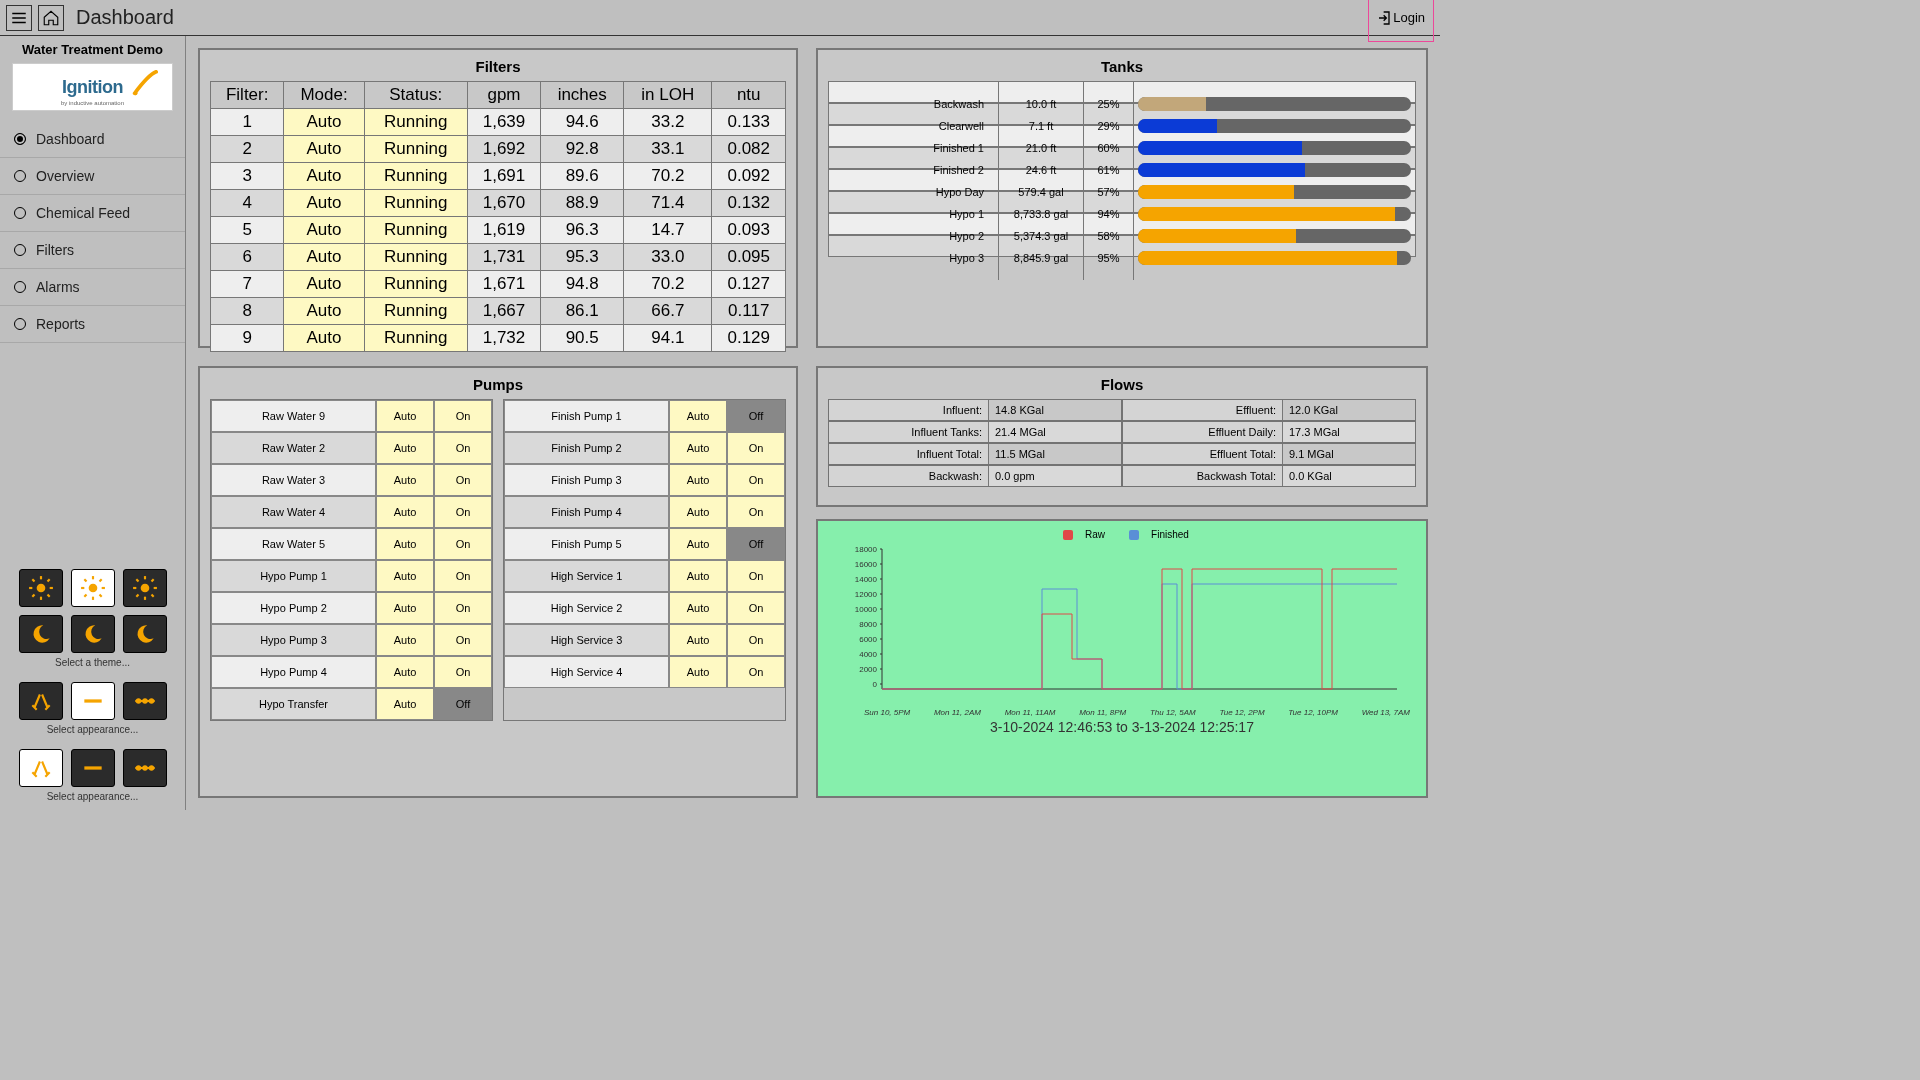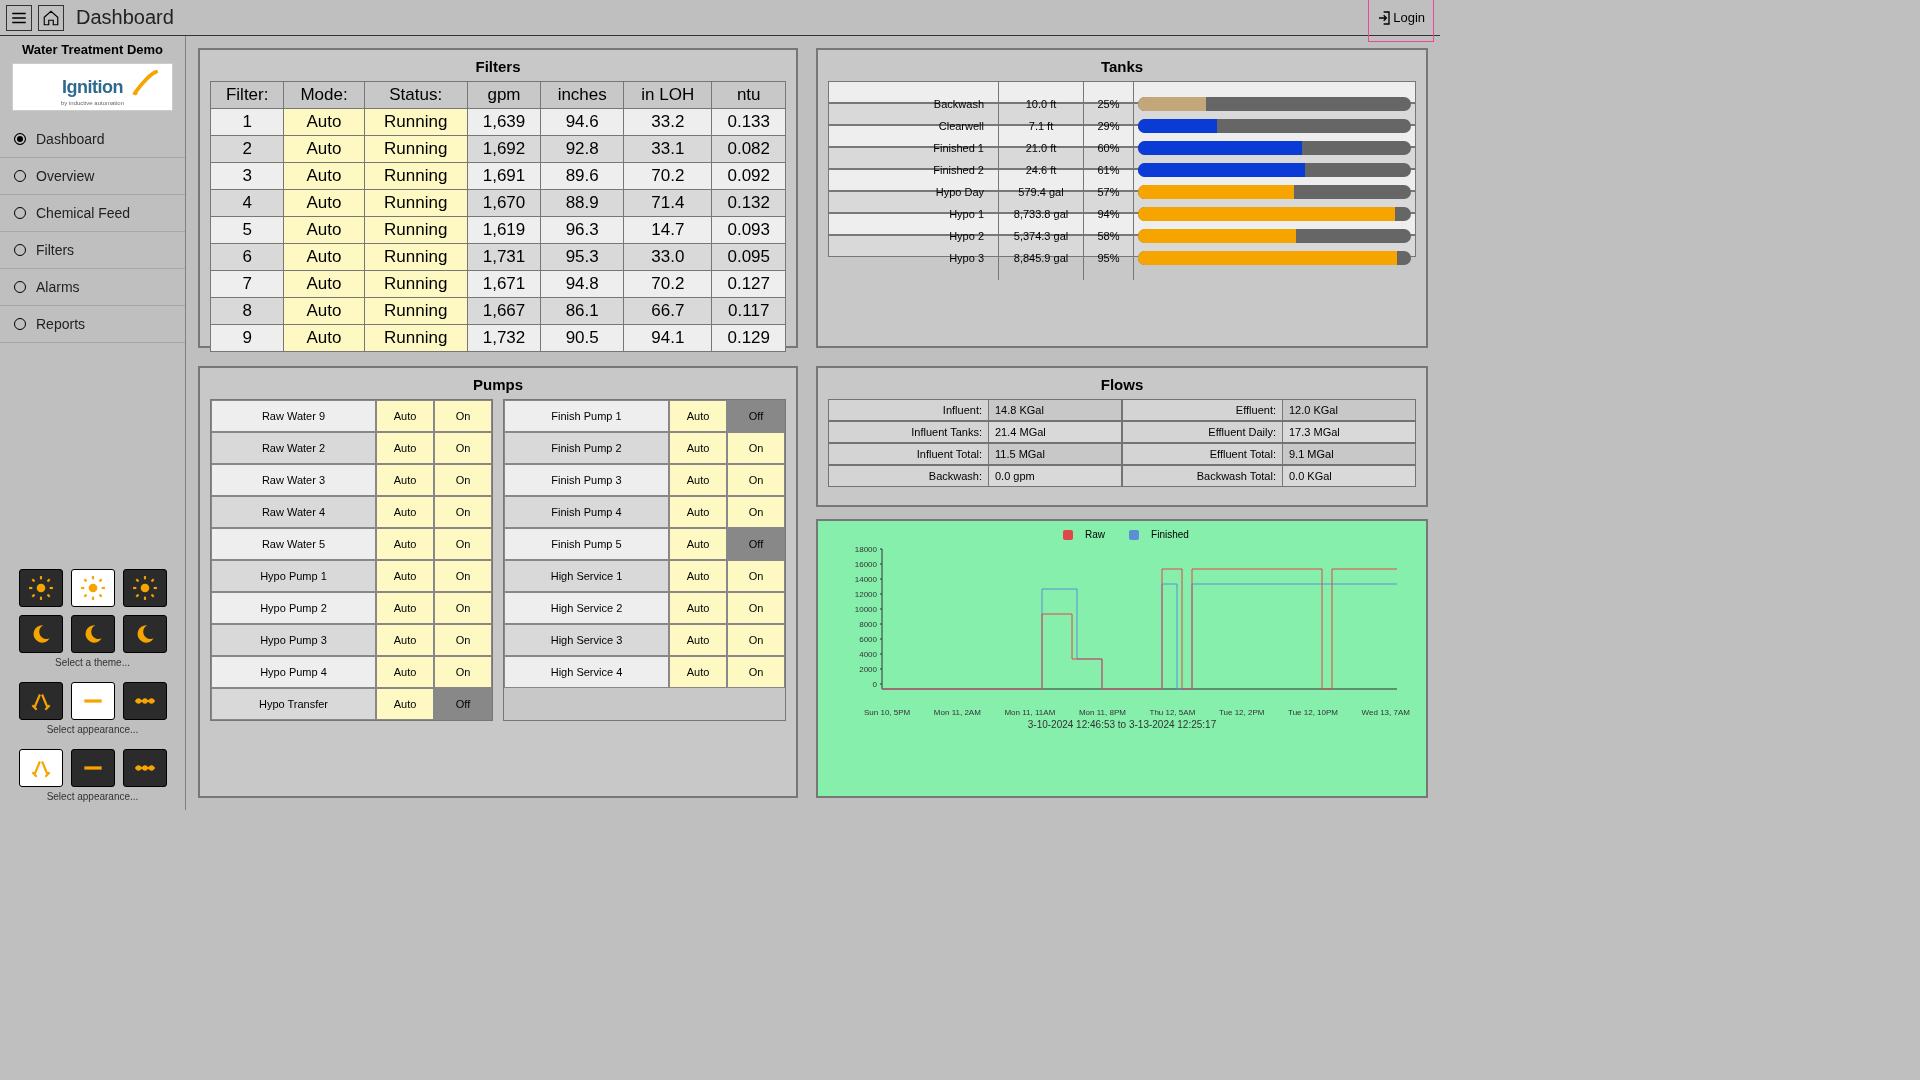--- a/index.html
+++ b/index.html
@@ -55,21 +55,21 @@
 .pumps-wrap{display:grid;grid-template-columns:1fr 1fr;gap:10px;}
 .pump-col{border:1px solid #777;}
 .pump-row{display:grid;grid-template-columns:1fr 58px 58px;height:32px;font-size:11px;}
 .pump-row>div{border:0.5px solid #888;display:flex;align-items:center;justify-content:center;}
 .pump-row:nth-child(even)>div:first-child{background:#d9d9d9;}
 .pump-row:nth-child(odd)>div:first-child{background:#eee;}
 .legend{text-align:center;font-size:10px;margin:2px 0;}
 .legend span{display:inline-flex;align-items:center;gap:4px;margin:0 8px;}
 .legend .sw{width:10px;height:10px;border-radius:2px;}
 .chart-svg{width:100%;height:160px;}
-.chart-caption{text-align:center;font-size:10px;color:#333;margin-top:2px;}
+.chart-caption{text-align:center;font-size:14px;color:#333;margin-top:2px;}
 </style>
 </head>
 <body>
 
 <div class="topbar">
   <div class="topbar-left">
     <div class="icon-btn">
       <svg viewBox="0 0 24 24">
           <path d="M3 6h18M3 12h18M3 18h18" stroke="#000" stroke-width="2" fill="none"></path>
         </svg>
@@ -586,21 +586,21 @@
             <line x1="38" y1="110" x2="40" y2="110" stroke="#333"></line>
             <text x="35" y="128" font-size="8" text-anchor="end" fill="#333">2000</text>
             <line x1="38" y1="125" x2="40" y2="125" stroke="#333"></line>
             <text x="35" y="143" font-size="8" text-anchor="end" fill="#333">0</text>
             <line x1="38" y1="140" x2="40" y2="140" stroke="#333"></line>
             <line x1="40" y1="145" x2="555" y2="145" stroke="#333"></line>
             <line x1="40" y1="5" x2="40" y2="145" stroke="#333"></line>
             <path d="M40 145 L200 145 L200 45 L235 45 L235 115 L260 115 L260 145 L320 145 L320 40 L335 40 L335 145 L350 145 L350 40 L555 40" stroke="#5a8fd6" stroke-width="1" fill="none"></path>
             <path d="M40 145 L200 145 L200 70 L230 70 L230 115 L260 115 L260 145 L320 145 L320 25 L340 25 L340 145 L350 145 L350 25 L480 25 L480 145 L490 145 L490 25 L555 25" stroke="#e04848" stroke-width="1" fill="none"></path>
           </svg>
-        <div id="xaxis" style="display:flex;justify-content:space-between;font-size:8px;color:#333;padding:0 10px 0 40px;">
+        <div id="xaxis" style="display:flex;justify-content:space-between;font-size:8px;color:#333;padding:0 10px 0 40px;font-style:italic;">
             <span>Sun 10, 5PM</span>
             <span>Mon 11, 2AM</span>
             <span>Mon 11, 11AM</span>
             <span>Mon 11, 8PM</span>
             <span>Thu 12, 5AM</span>
             <span>Tue 12, 2PM</span>
             <span>Tue 12, 10PM</span>
             <span>Wed 13, 7AM</span>
           </div>
         <div class="chart-caption">3-10-2024 12:46:53 to 3-13-2024 12:25:17</div>

